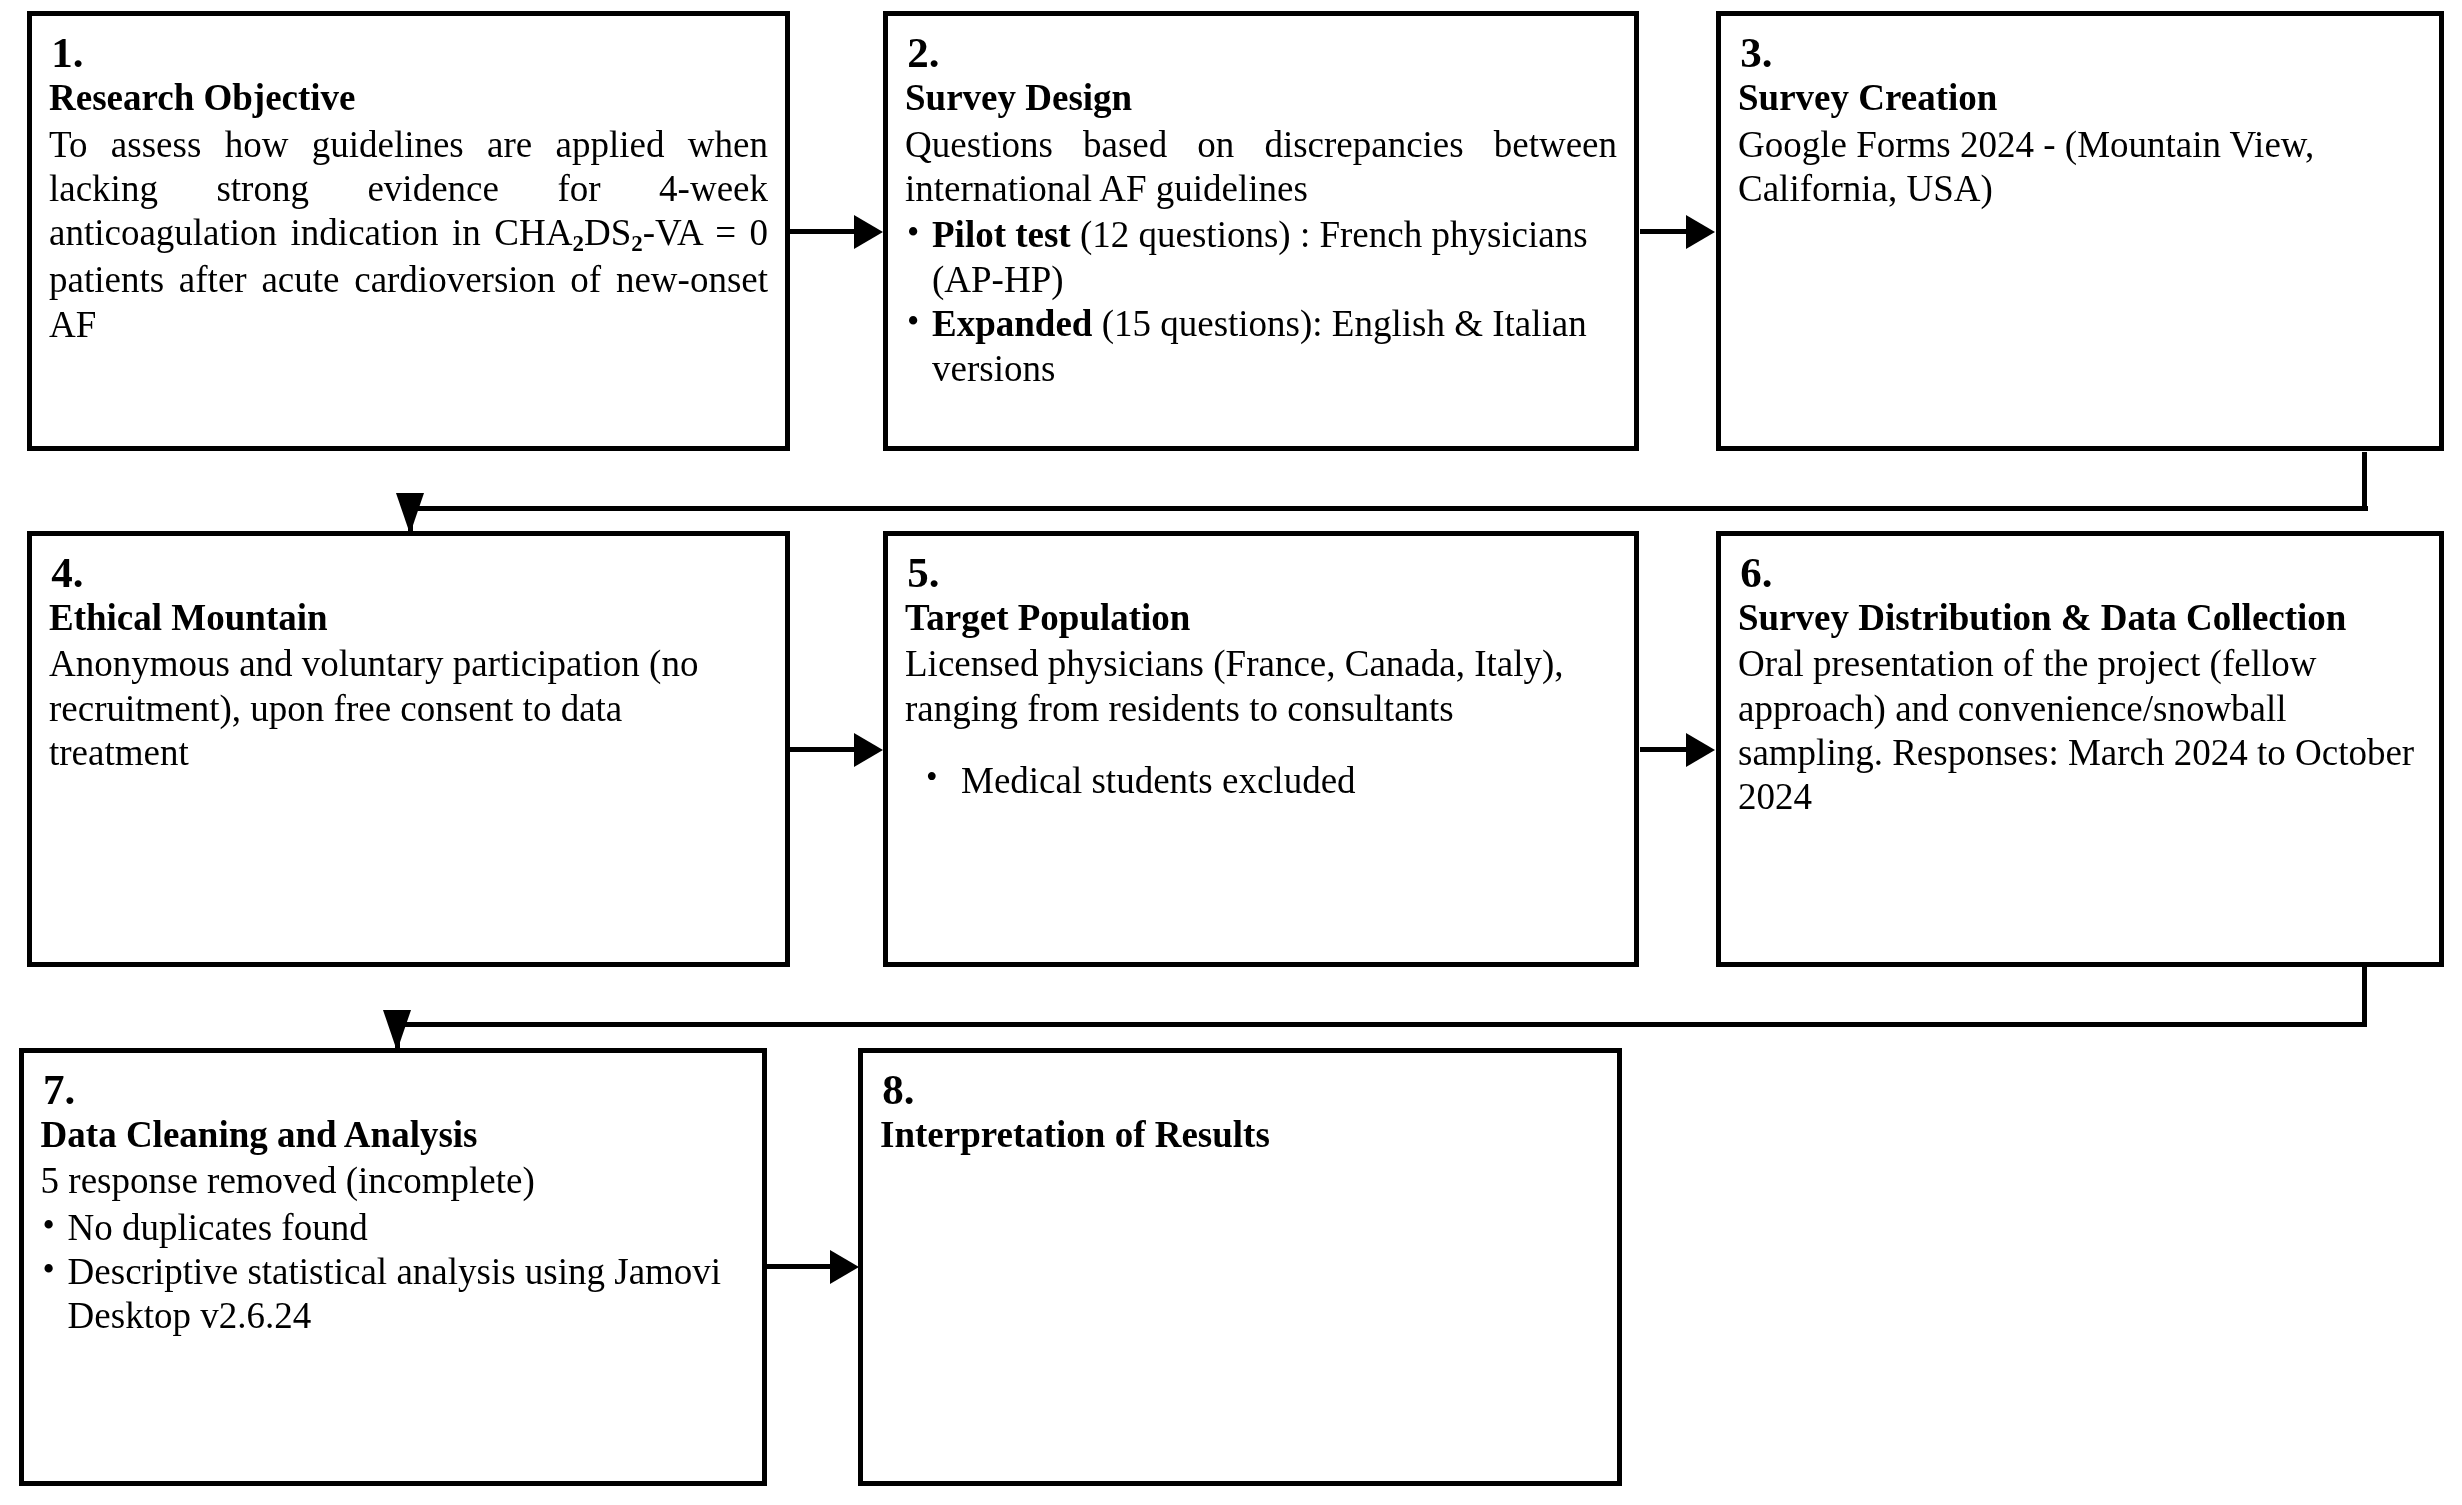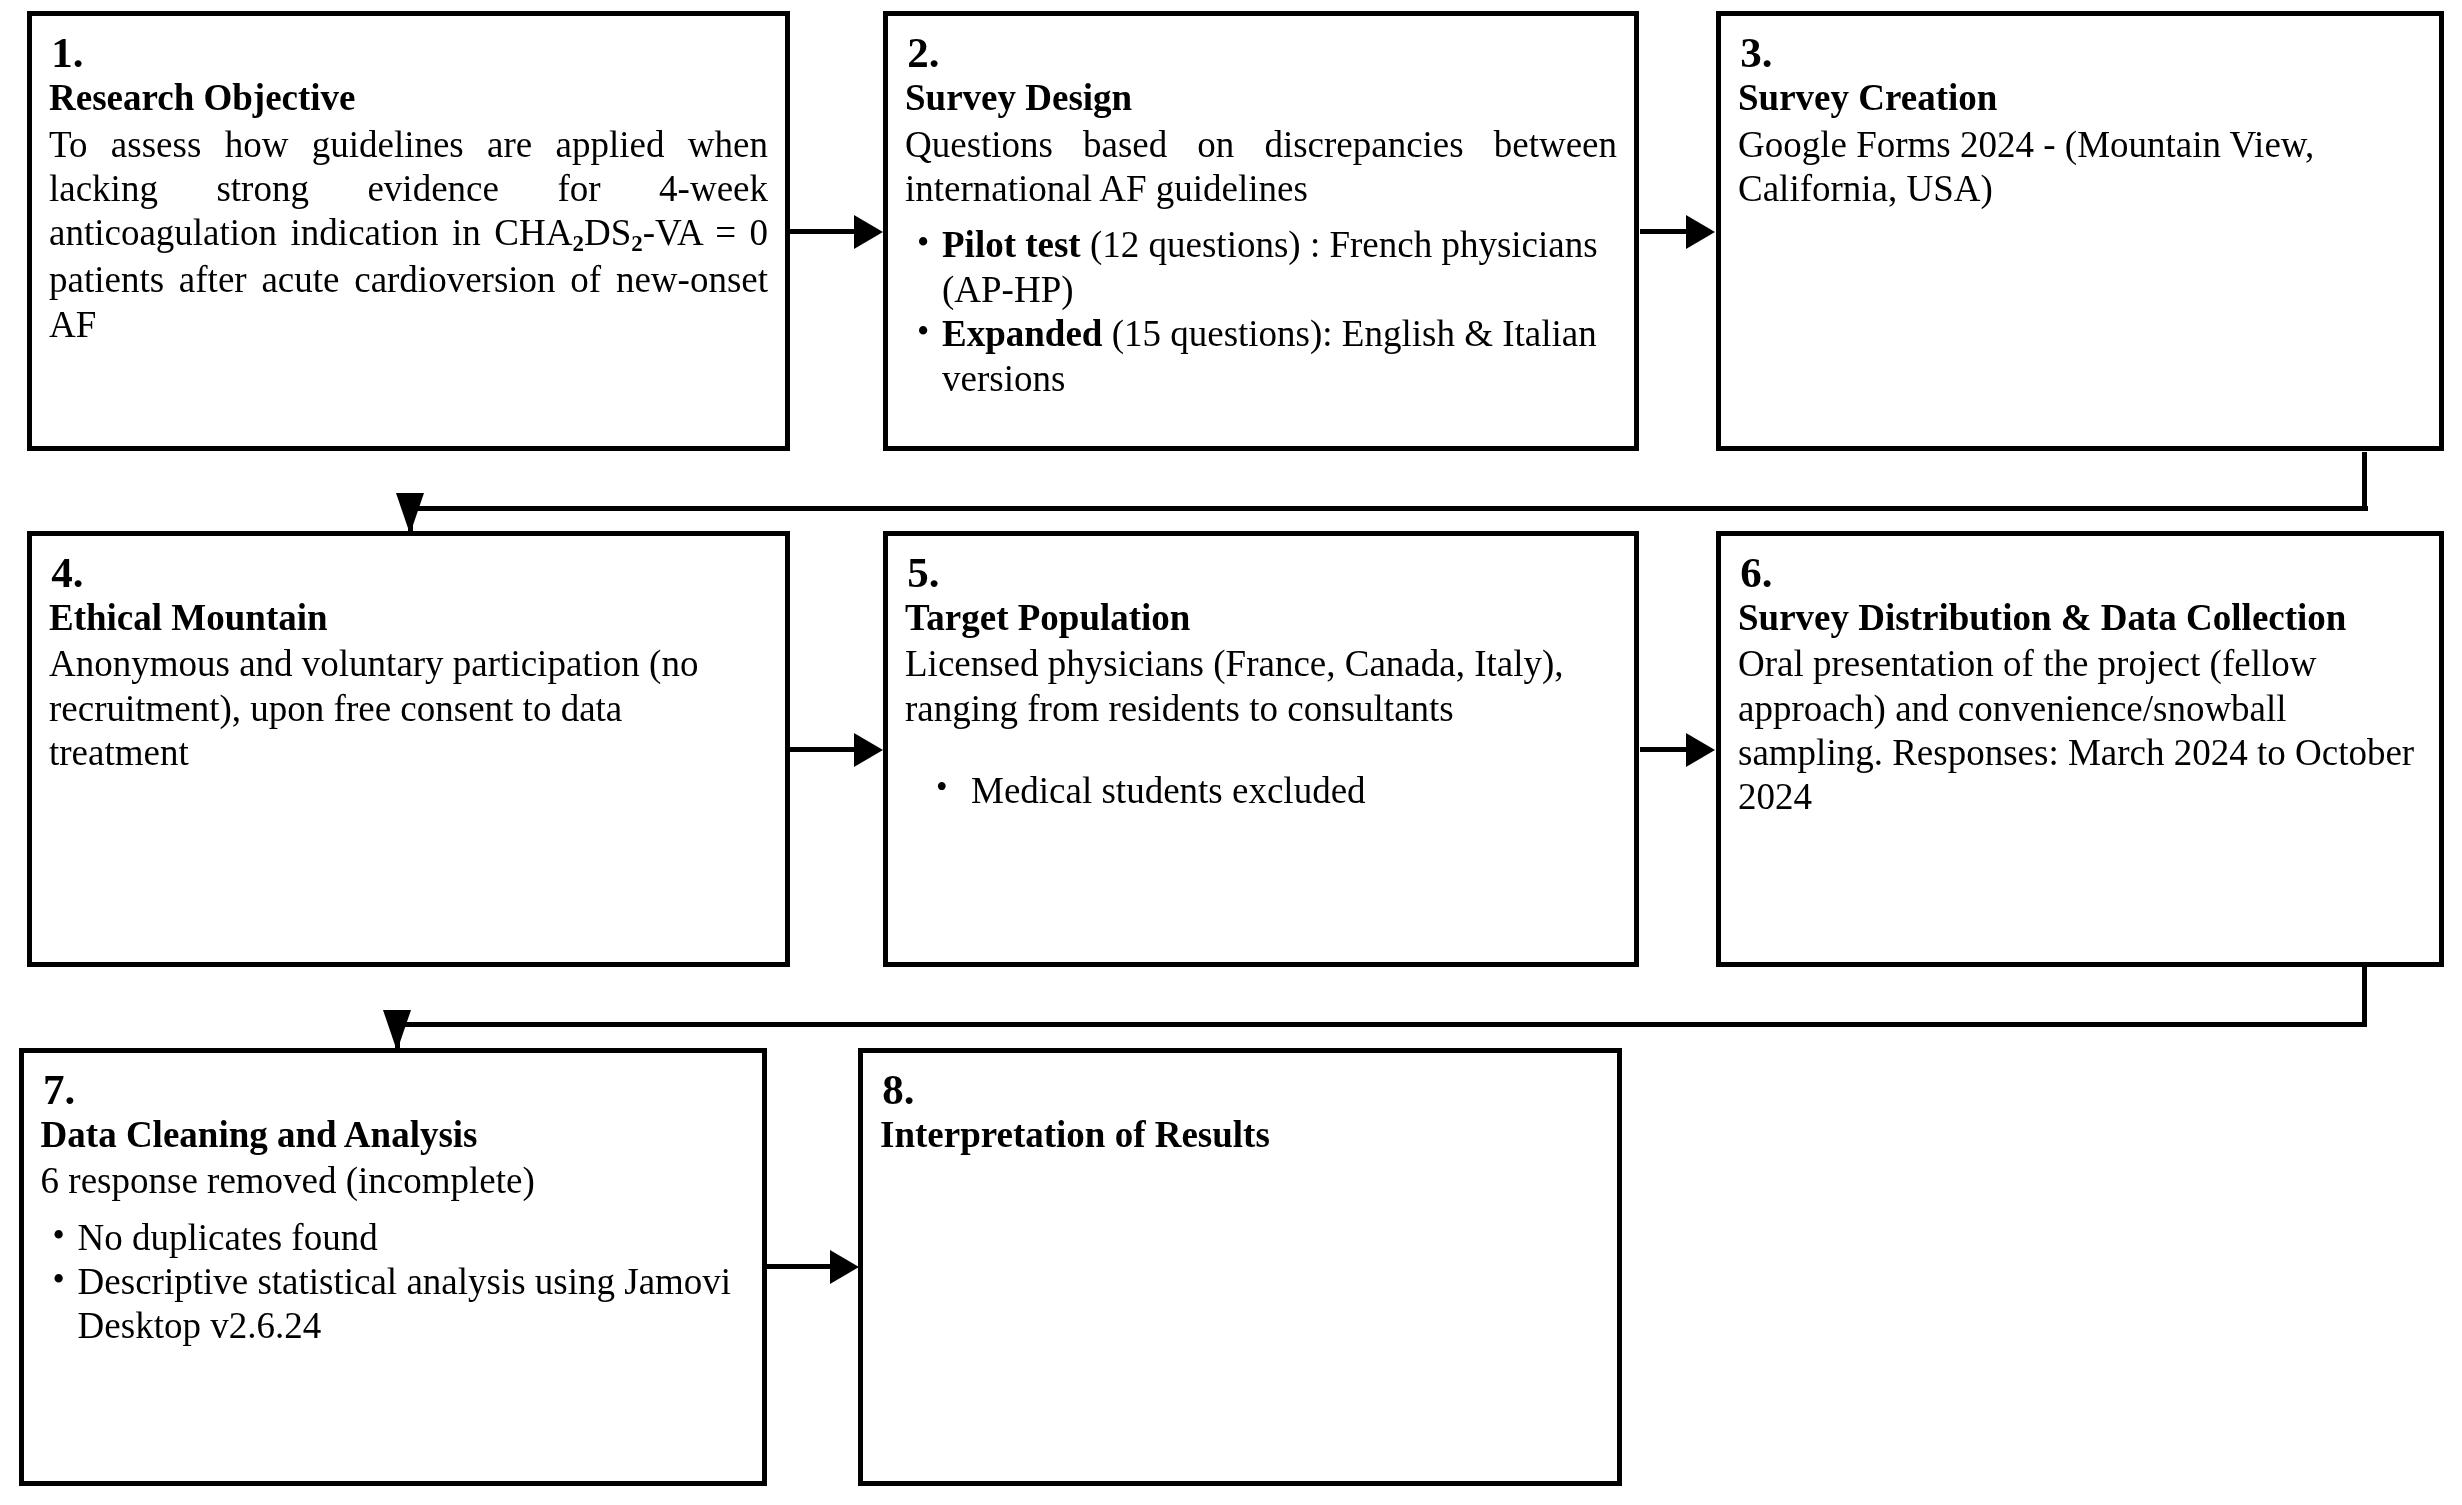--- a/index.html
+++ b/index.html
@@ -47,21 +47,21 @@
     font-size: 37px;
     line-height: 1.20;
     margin: 0;
   }
   .just { text-align: justify; text-align-last: left; }
   .left { text-align: left; }
   .center { text-align: left; }
 
   .blist {
     list-style: none;
-    margin: 12px;
+    margin: 2px;
     padding: 0;
   }
   .blist li {
     position: relative;
     padding-left: 32px;
     font-size: 37px;
     line-height: 1.20;
     margin: 0;
   }
   .blist li::before {
@@ -171,21 +171,21 @@
   </div>
 
   <div class="vline" style="left:2362px; top:967px; height:60px;"></div>
   <div class="hline" style="left:395px; top:1022px; width:1972px;"></div>
   <div class="vline" style="left:395px; top:1022px; height:59px;"></div>
   <div class="arrow-down" style="left:383px; top:1010px;"></div>
 
   <div class="node" style="left:18.6px; top:1048px; width:748px; height:438px;">
     <span class="node-num">7.</span>
     <span class="node-title">Data Cleaning and Analysis</span>
-    <p class="node-body left">6 response removed (incomplete)</p>
+    <p class="node-body left">5 response removed (incomplete)</p>
     <ul class="blist tight">
       <li><span>No duplicates found</span></li>
       <li><span>Descriptive statistical analysis using Jamovi  Desktop v2.6.24</span></li>
     </ul>
   </div>
 
   <div class="hline" style="left:766px; top:1264px; width:67px;"></div>
   <div class="arrow-right" style="left:830px; top:1250px;"></div>
 
   <div class="node" style="left:858px; top:1048px; width:764px; height:438px;">

